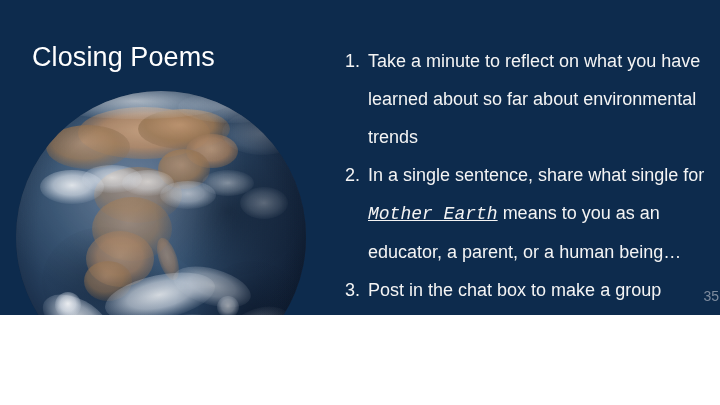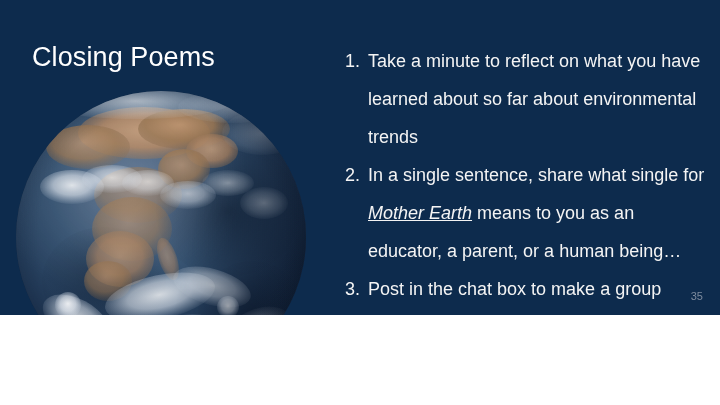--- a/index.html
+++ b/index.html
@@ -82,28 +82,29 @@
     position: absolute;
     left: 0;
     top: 0;
     width: 24px;
     text-align: right;
     color: #f4f4f4;
   }
   .emphasis {
     font-style: italic;
     text-decoration: underline;
+    font-family: Liberation Mono, monospace;
   }
 
   
   #page-number {
     position: absolute;
-    right: 17px;
+    right: 1px;
     bottom: 13px;
-    font-size: 11px;
+    font-size: 14px;
     line-height: 11px;
     color: #7d8b9e;
   }
 </style>
 </head>
 <body>
 
 <div id="slide">
 
   <div id="slide-title">Closing Poems</div>

